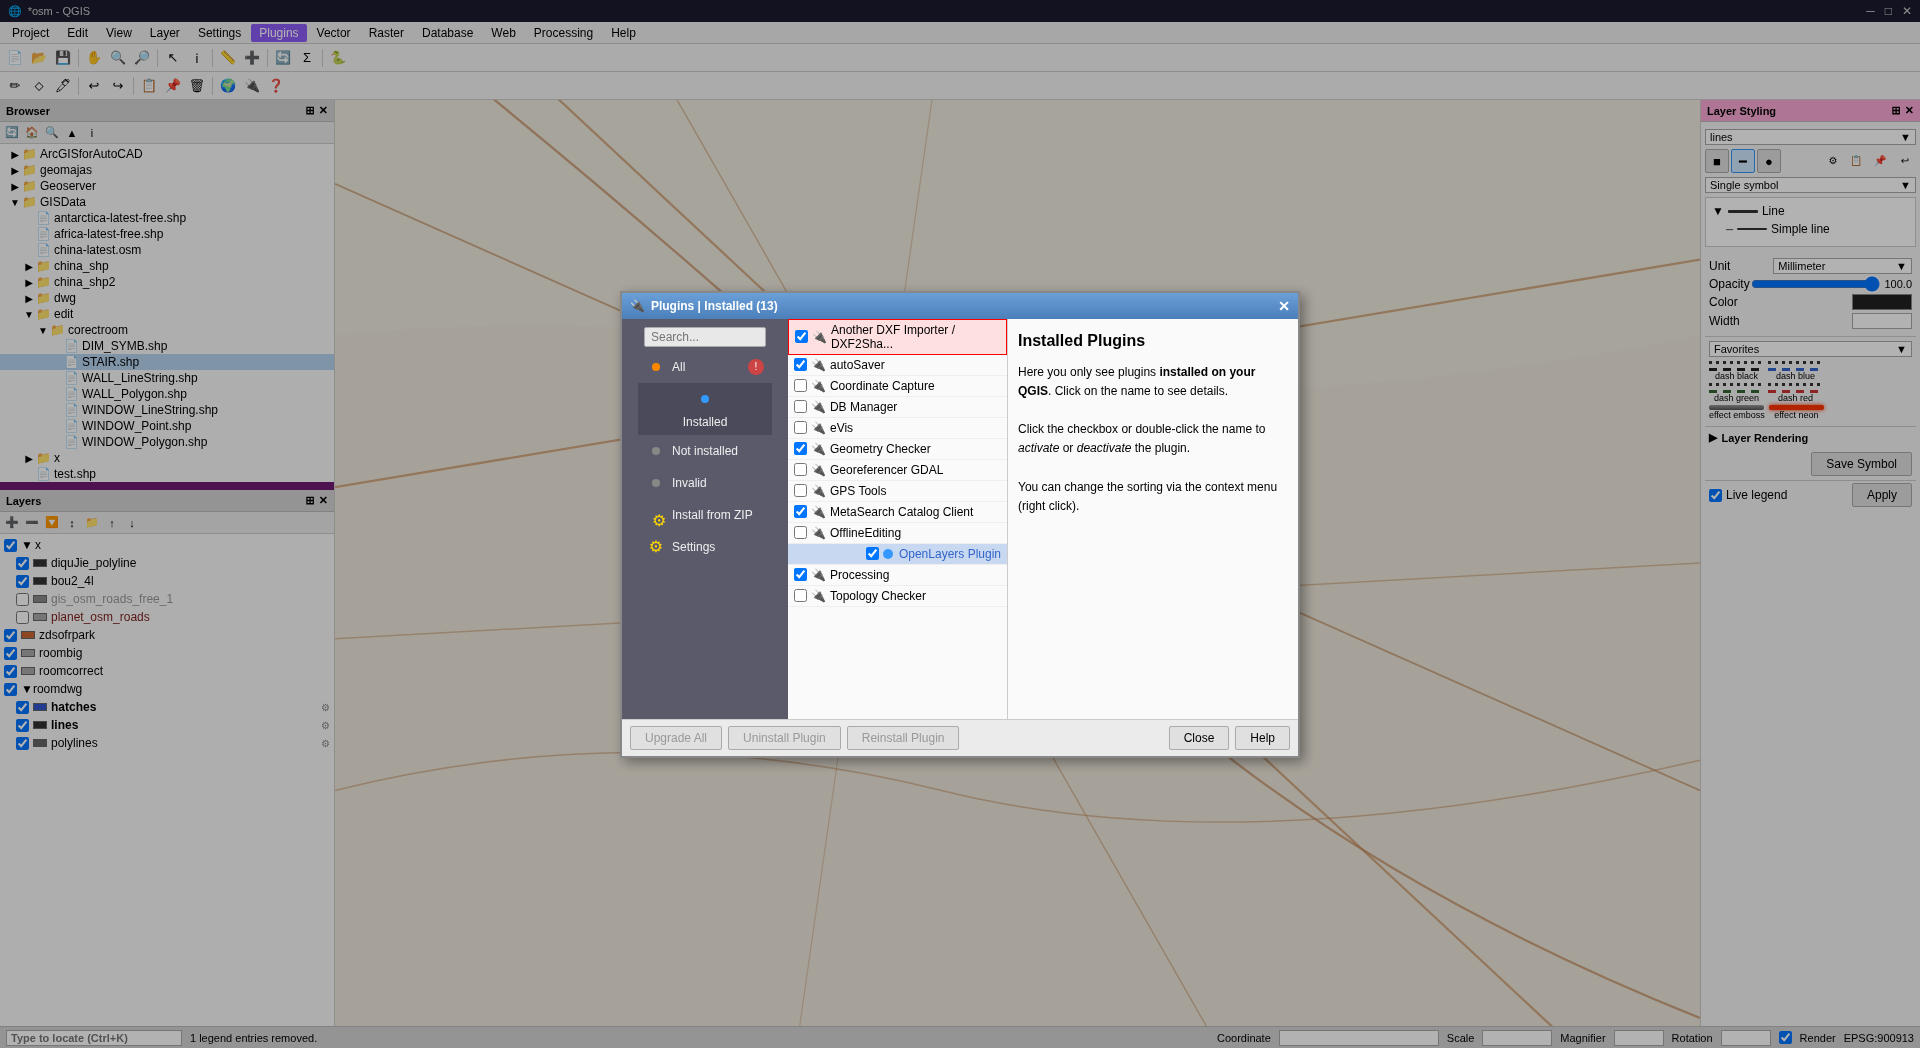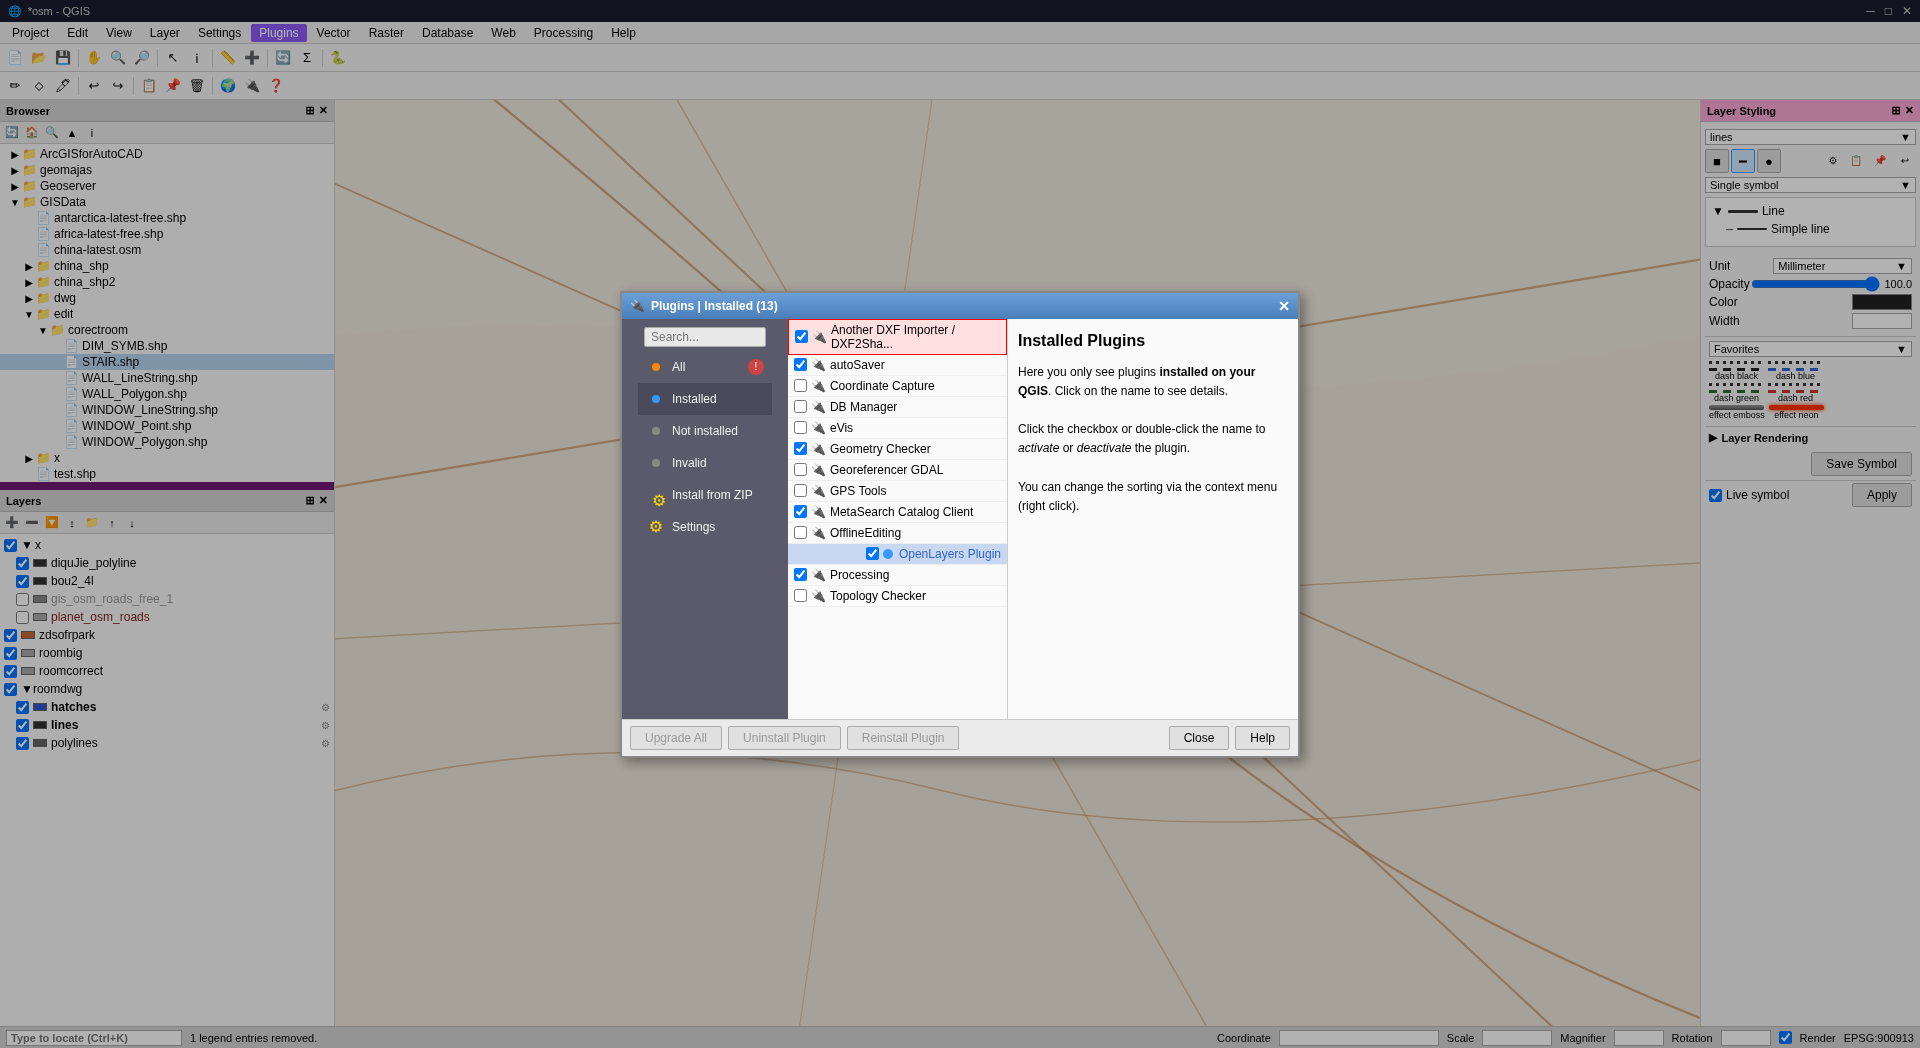--- a/index.html
+++ b/index.html
@@ -268,21 +268,21 @@
     }
     .sidebar-nav-item {
       display: flex;
       align-items: center;
       padding: 6px 8px;
       cursor: pointer;
       color: #eee;
       font-size: 12px;
       gap: 6px;
     }
-    .sidebar-nav-item.active { background: #4a4a5a; }
+    .sidebar-nav-item.active { background: #4a4a5a; flex-direction: column; }
     .sidebar-nav-icon { width: 20px; height: 20px; display: flex; align-items: center; justify-content: center; }
     .nav-dot { width: 8px; height: 8px; border-radius: 50%; background: #aaa; }
     .nav-dot.orange { background: #ff8800; }
     .nav-dot.blue { background: #3399ff; }
     .nav-dot.gray { background: #888; }
 
     #dialog-main {
       flex: 1;
       background: #fafafa;
       display: flex;
@@ -796,21 +796,21 @@
           <span>▶</span>
           <span>Layer Rendering</span>
         </div>
       </div>
 
       <div style="display:flex;justify-content:flex-end;padding:4px">
         <button class="dialog-btn">Save Symbol</button>
       </div>
       <div style="display:flex;align-items:center;gap:4px;padding:2px 4px;border-top:1px solid #ccc">
         <input type="checkbox" checked="" style="">
-        <span>Live symbol</span>
+        <span>Live legend</span>
         <div style="flex:1"></div>
         <button class="dialog-btn">Apply</button>
       </div>
     </div>
   </div>
 </div>
 
 <div id="status-bar">
   <input type="text" class="status-input" style="width: 176px; font-weight: bold;" placeholder="Type to locate (Ctrl+K)">
   <span>1 legend entries removed.</span>

